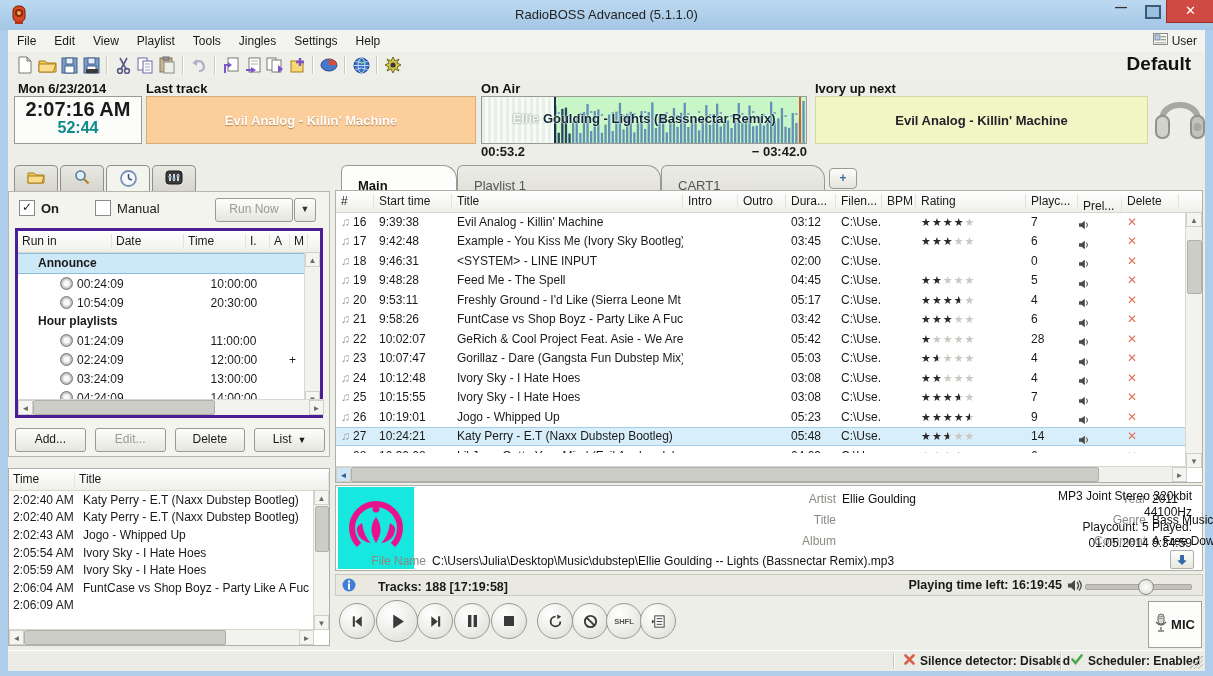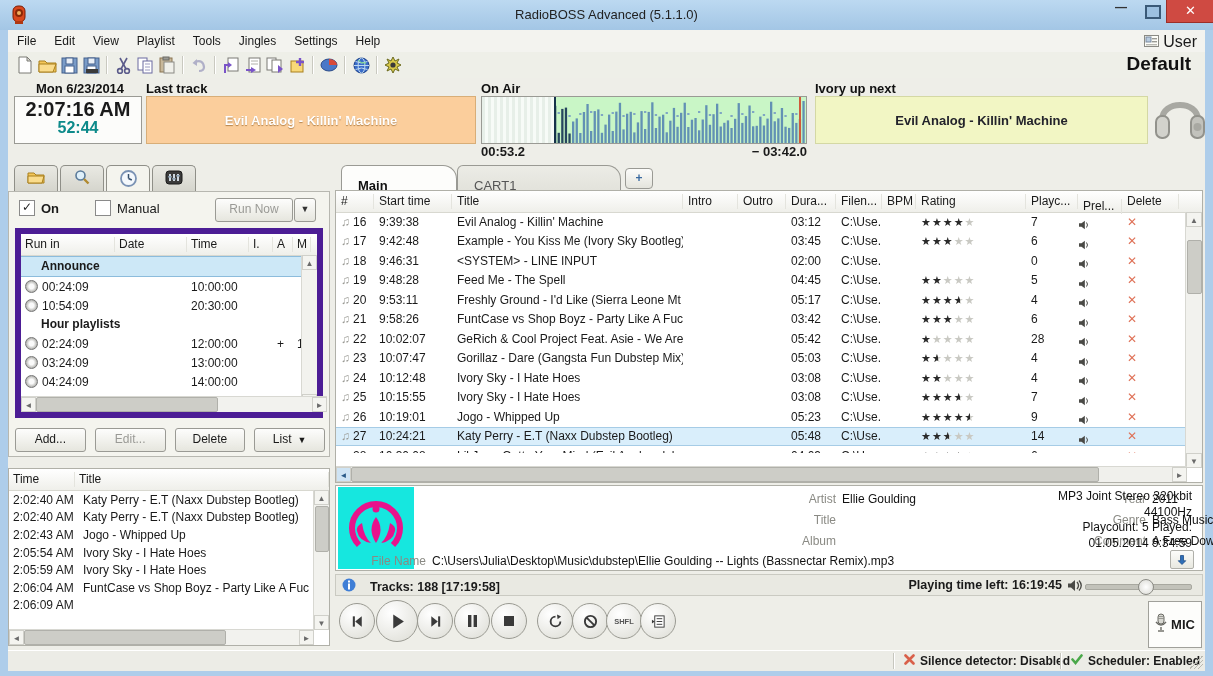--- a/index.html
+++ b/index.html
@@ -18,30 +18,30 @@
   #btn-max{left:1138px;width:30px;}
   #btn-max .sq{margin:5px auto 0;width:12px;height:10px;border:2px solid #3a5a78;background:#9cc0e0;}
   #btn-close{left:1166px;width:47px;background:#cf4a42;border:1px solid #9c2e28;border-top:none;
      color:#fff;font-weight:bold;line-height:22px;font-size:13px;}
   #client{left:8px;top:30px;width:1197px;height:640px;background:#eeeee8;}
 
   
   #menubar{left:8px;top:30px;width:1197px;height:22px;background:#f3f3ef;border-bottom:1px solid #dcdcd4;
     display:flex;align-items:center;}
   .menu-item{padding:0 9px;font-size:12px;}
-  #user-box{position:absolute;right:8px;top:3px;display:flex;align-items:center;gap:4px;font-size:16px;}
+  #user-box{position:absolute;right:8px;top:3px;display:flex;align-items:center;gap:4px;font-size:12px;}
   #toolbar{left:8px;top:52px;width:1197px;height:26px;background:#eeefe8;display:flex;align-items:center;padding-left:6px;box-sizing:border-box;}
   .tbi{width:22px;height:20px;display:inline-flex;align-items:center;justify-content:center;}
   .tbsep{width:1px;height:18px;background:#c9c9c0;margin:0 4px;border-right:1px solid #fff;}
   #preset-label{position:absolute;right:14px;top:1px;font-size:19px;font-weight:bold;color:#111;padding-left:24px;}
 
   
   #header{left:8px;top:78px;width:1197px;height:85px;background:#eeeee8;}
   .hdr-label{font-weight:bold;font-size:13px;color:#111;}
-  #date-label{left:10px;top:3px;width:124px;text-align:center;}
+  #date-label{left:10px;top:3px;width:124px;}
   #clock-box{left:6px;top:18px;width:126px;height:46px;background:#fcfcfa;border:1px solid #9a9a94;text-align:center;}
   #clock-time{font-size:20px;font-weight:bold;margin-top:1px;}
   #clock-countdown{font-size:16px;font-weight:bold;color:#0d8a8a;margin-top:-2px;}
   #lasttrack-label{left:138px;top:3px;}
   #lasttrack-box{left:138px;top:18px;width:328px;height:46px;background:#fbce9c;border:1px solid #d8ae78;
     display:flex;align-items:center;justify-content:center;color:#fff;font-weight:bold;font-size:13px;
     text-shadow:0 1px 1px rgba(120,70,10,.55);}
   #onair-label{left:473px;top:3px;}
   #wave-box{left:473px;top:18px;width:324px;height:46px;border:1px solid #9a9a94;overflow:hidden;background:#c9f6c6;}
   #wave-played{position:absolute;left:0;top:0;width:72px;height:46px;
@@ -65,25 +65,25 @@
     background:linear-gradient(#e9e9e3,#d5d5cd);display:flex;align-items:center;justify-content:center;}
   .ltab.active{background:#f4f4ee;height:27px;}
   #sched-panel{left:8px;top:191px;width:322px;height:266px;border:1px solid #b7b7b0;background:#f4f4ee;box-sizing:border-box;}
   .cb-row{position:absolute;left:10px;top:8px;display:flex;align-items:center;gap:6px;}
   .cbox{width:14px;height:14px;background:#fff;border:1px solid #8a8a8a;text-align:center;line-height:13px;font-size:12px;color:#222;font-weight:bold;}
   .cb-label{font-weight:bold;font-size:13px;margin-right:30px;}
   .btn{border:1px solid #9a9a94;border-radius:3px;background:linear-gradient(#fdfdfc,#e6e6de);
        font-size:12px;text-align:center;}
   #runnow-btn{position:absolute;left:206px;top:6px;width:76px;height:22px;line-height:21px;color:#9a9a96;}
   #runnow-drop{position:absolute;left:285px;top:6px;width:20px;height:22px;line-height:20px;font-size:9px;color:#333;}
-  #sched-table{position:absolute;left:6px;top:36px;width:308px;height:190px;background:#fff;border:6px solid #4c1d95;box-sizing:border-box;}
+  #sched-table{position:absolute;left:6px;top:36px;width:308px;height:190px;background:#fff;border:3px solid #4c1d95;box-sizing:border-box;}
   .thead{display:flex;background:linear-gradient(#ffffff,#efefea);border-bottom:1px solid #d8d8d0;height:21px;align-items:center;font-size:12px;}
   .thead>div{padding-left:4px;border-right:1px solid #e4e4de;height:15px;line-height:15px;box-sizing:border-box;}
   .sc1{width:94px;} .sc2{width:72px;} .sc3{width:62px;} .sc4{width:24px;} .sc5{width:20px;} .sc6{width:18px;}
-  .sched-row{display:flex;height:19px;align-items:center;font-size:12px;}
+  .sched-row{display:flex;height:19px;align-items:center;font-size:12px;padding-left:38px;}
   .sched-row>div{padding-left:4px;box-sizing:border-box;overflow:hidden;white-space:nowrap;}
   .sched-section{height:19px;line-height:19px;font-weight:bold;padding-left:20px;font-size:12px;}
   .sched-section.announce{background:#cde8f7;border-top:1px solid #8cbcdc;border-bottom:1px solid #8cbcdc;}
   .clock-dot{display:inline-block;width:11px;height:11px;border-radius:50%;background:radial-gradient(#fafafa 30%,#b4b4b0 70%);border:1px solid #777;margin-right:4px;vertical-align:-2px;}
   .vsb{position:absolute;right:0;top:0;width:15px;background:#f2f2ee;border-left:1px solid #d8d8d2;}
   .sb-btn{width:15px;height:15px;font-size:8px;color:#6a6a6a;text-align:center;line-height:15px;background:#f4f4f0;border:1px solid #d0d0ca;box-sizing:border-box;}
   .hsb{position:absolute;left:0;bottom:0;height:15px;background:#f2f2ee;border-top:1px solid #d8d8d2;display:flex;}
   .hsb .thumb{height:13px;background:#cdcdc7;border:1px solid #b0b0aa;border-radius:2px;margin-top:0px;}
   #sched-btns{position:absolute;left:6px;top:236px;width:310px;display:flex;gap:9px;}
   #sched-btns .btn{width:71px;height:22px;line-height:21px;}
@@ -129,21 +129,21 @@
   #info{left:335px;top:485px;width:868px;height:86px;background:#fff;border:1px solid #b0b0a8;box-sizing:border-box;font-size:12px;}
   #art{position:absolute;left:2px;top:1px;width:76px;height:82px;}
   .ilabel{position:absolute;color:#8a8a84;text-align:right;width:70px;}
   .ivalue{position:absolute;color:#111;white-space:nowrap;overflow:hidden;}
   #fmt-block{position:absolute;right:10px;top:3px;text-align:right;line-height:15.5px;color:#111;}
   #info-dl{position:absolute;right:8px;top:64px;width:22px;height:17px;border:1px solid #b0b0aa;border-radius:2px;
      background:linear-gradient(#fcfcfa,#e8e8e0);display:flex;align-items:center;justify-content:center;}
 
   
   #mstatus{left:335px;top:574px;width:868px;height:22px;background:#e9e9e2;border:1px solid #cacac2;box-sizing:border-box;}
-  #tracks-info{position:absolute;left:6px;top:3px;display:flex;gap:14px;align-items:center;font-weight:bold;font-size:12.5px;}
+  #tracks-info{position:absolute;left:6px;top:3px;display:flex;gap:22px;align-items:center;font-weight:bold;font-size:12.5px;}
   #timeleft{position:absolute;right:140px;top:3px;font-weight:bold;font-size:12.5px;}
   #vol-speaker{position:absolute;right:120px;top:4px;}
   #vol-slider{position:absolute;right:10px;top:9px;width:105px;height:4px;background:#c2c2ba;border-radius:2px;border:1px solid #a8a8a0;}
   #vol-thumb{position:absolute;left:52px;top:-6px;width:14px;height:14px;border-radius:50%;background:radial-gradient(#ffffff,#d8d8d2);border:1px solid #8a8a84;}
   .tbtn{position:absolute;width:34px;height:34px;border-radius:50%;border:1px solid #9a9a92;
     background:radial-gradient(circle at 35% 30%,#ffffff,#dcdcd4);display:flex;align-items:center;justify-content:center;}
   .tbtn.big{width:40px;height:40px;}
   .tbtn .lbl{font-size:7.5px;font-weight:bold;color:#555;}
   #mic-btn{position:absolute;left:1148px;top:601px;width:52px;height:45px;background:#fdfdfb;border:1px solid #a0a09a;
     display:flex;align-items:center;justify-content:center;gap:4px;font-weight:bold;font-size:13px;}
@@ -430,20 +430,23 @@
         <rect x="306.0" y="30.9" width="2.3" height="15.1" fill="#6291b4"></rect>
         <rect x="309.6" y="16.0" width="2.3" height="30.0" fill="#6291b4"></rect>
         <rect x="313.2" y="25.9" width="2.3" height="20.1" fill="#6291b4"></rect>
         <rect x="313.2" y="16.0" width="2.3" height="2" fill="#7fa6c4"></rect>
         <rect x="316.8" y="22.0" width="2.3" height="24.0" fill="#6291b4"></rect>
         <rect x="320.4" y="4.0" width="2.3" height="42.0" fill="#6291b4"></rect>
       </svg>
     <div id="wave-played"></div>
     <div id="wave-cursor"></div>
     <div id="wave-endline"></div>
+    <div id="wave-title">
+      <span class="played">Ellie</span><span class="rest"> Goulding - Lights (Bassnectar Remix)</span>
+    </div>
   </div>
   <div class="abs" id="wave-times">
     <span id="wave-elapsed">00:53.2</span>
     <span id="wave-remaining">− 03:42.0</span>
   </div>
   <div class="abs hdr-label" id="next-label">Ivory up next</div>
   <div class="abs" id="next-box">
     <span>Evil Analog - Killin' Machine</span>
   </div>
   <span class="abs" id="headphones">
@@ -520,20 +523,28 @@
         </div>
         <div class="sched-row">
           <div class="sc1"><span class="clock-dot"></span>10:54:09</div>
           <div class="sc2"></div>
           <div class="sc3">20:30:00</div>
           <div class="sc4"></div>
           <div class="sc5"></div>
           <div class="sc6"></div>
         </div>
         <div class="sched-section">Hour playlists</div>
+        <div class="sched-row">
+          <div class="sc1"><span class="clock-dot"></span>01:24:09</div>
+          <div class="sc2"></div>
+          <div class="sc3">11:00:00</div>
+          <div class="sc4"></div>
+          <div class="sc5"></div>
+          <div class="sc6"></div>
+        </div>
         <div class="sched-row">
           <div class="sc1"><span class="clock-dot"></span>02:24:09</div>
           <div class="sc2"></div>
           <div class="sc3">12:00:00</div>
           <div class="sc4"></div>
           <div class="sc5">+</div>
           <div class="sc6">1.</div>
         </div>
         <div class="sched-row">
           <div class="sc1"><span class="clock-dot"></span>03:24:09</div>
@@ -612,20 +623,21 @@
   </div>
   <div class="hsb" style="width:305px;">
     <div class="sb-btn">◄</div>
     <div class="thumb" style="width:200px;"></div>
     <div class="sb-btn" style="position:absolute;right:0;">►</div>
   </div>
 </div>
 
 <div class="abs" id="main-tabs">
   <div class="mtab active">Main</div>
+  <div class="mtab" style="width:170px;">Playlist 1</div>
   <div class="mtab" style="width:130px;">CART1</div>
   <div id="tab-add">+</div>
 </div>
 
 <div class="abs" id="playlist">
   <div id="pl-head">
       <div class="pc1">#</div>
       <div class="pc2">Start time</div>
       <div class="pc3">Title</div>
       <div class="pc4">Intro</div>

